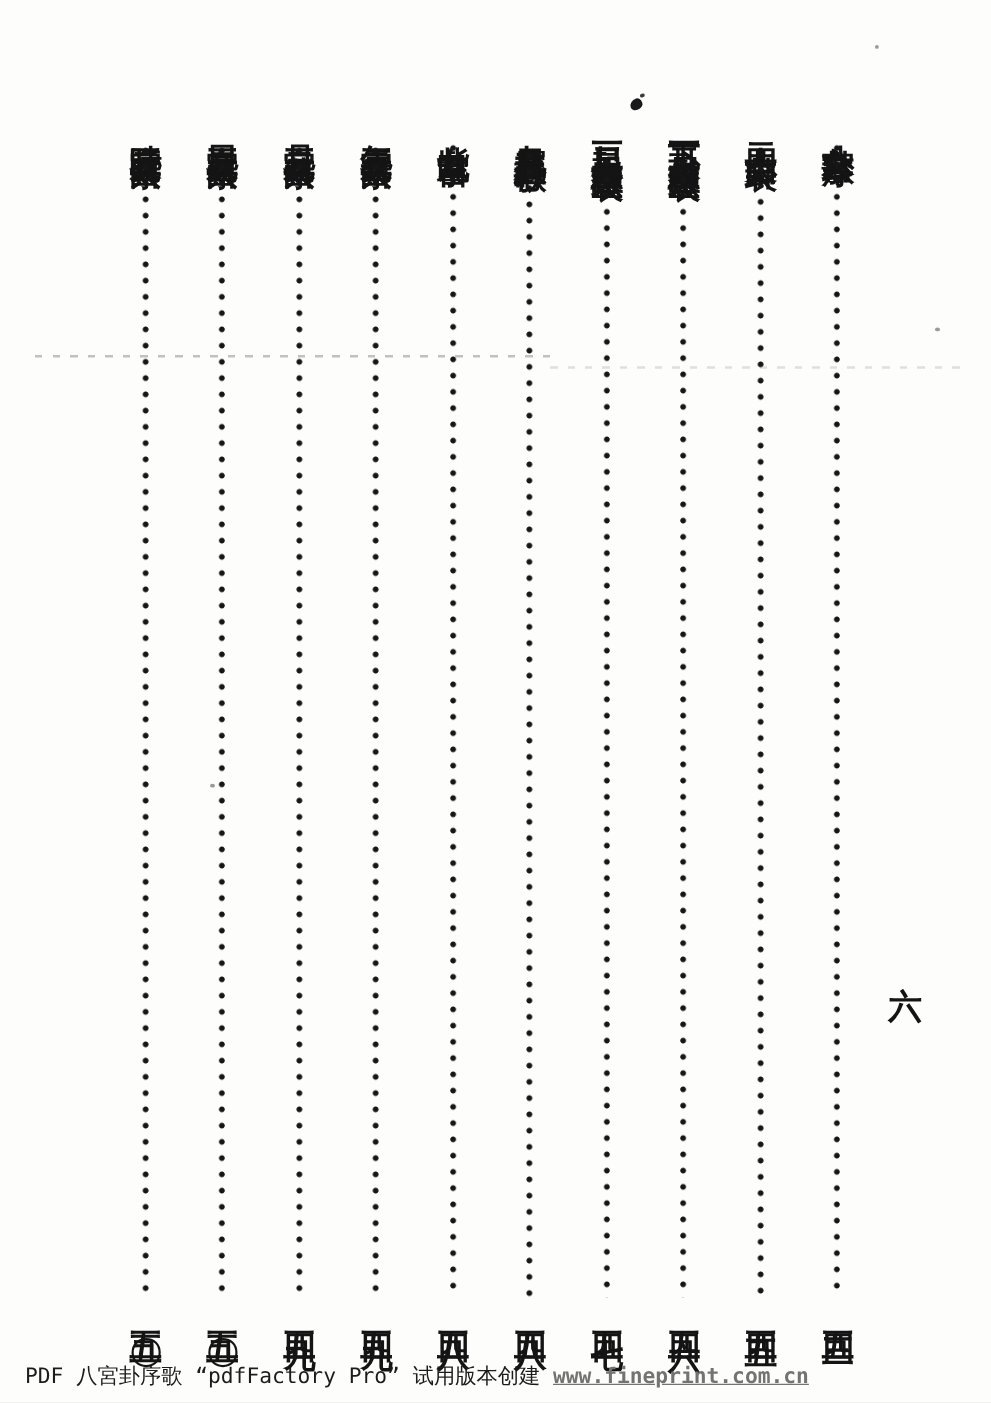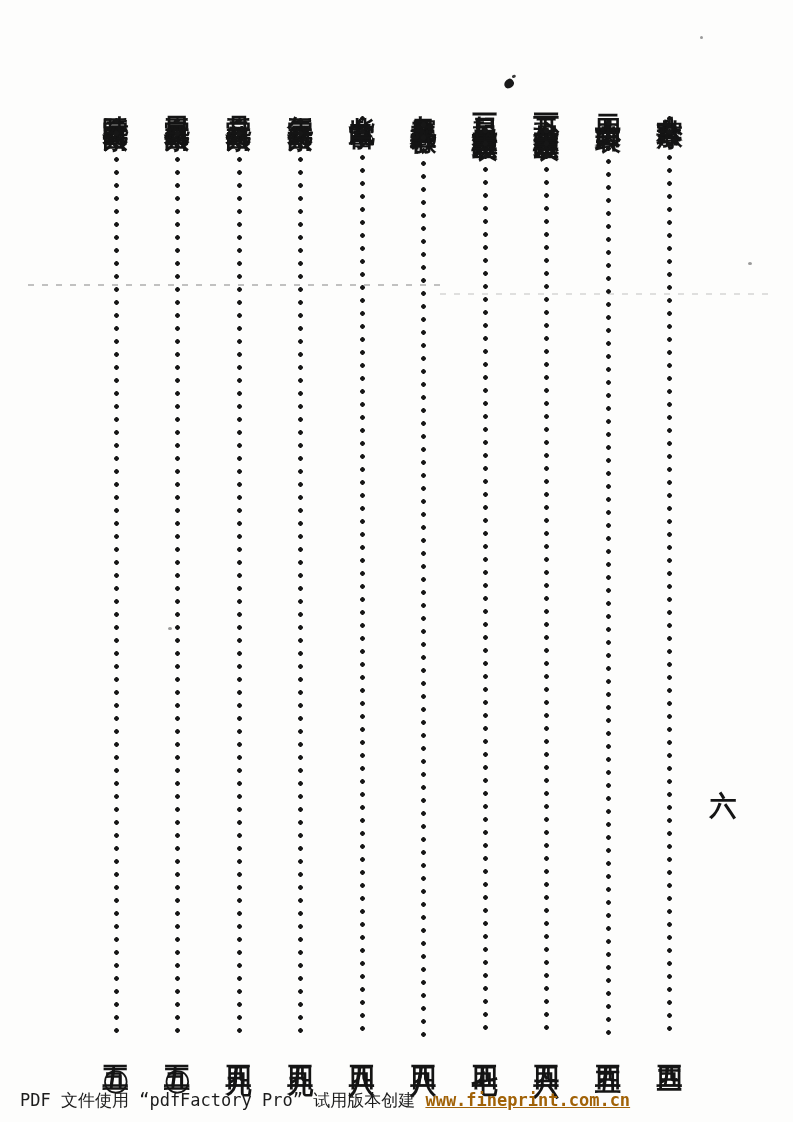--- a/index.html
+++ b/index.html
@@ -193,16 +193,16 @@
   <div class="folio">六</div>
 
   <div class="ink-blob"></div>
   <div class="scanline scanline-1"></div>
   <div class="scanline scanline-2"></div>
   <div class="speck speck-1"></div>
   <div class="speck speck-2"></div>
   <div class="speck speck-3"></div>
 
   <div class="footer">
-    <span>PDF 文件使用 “pdfFactory Pro” 试用版本创建 </span><a class="footer-link" href="#" style="color: #a16207;">www.fineprint.com.cn</a>
+    <span>PDF 八宮卦序歌 “pdfFactory Pro” 试用版本创建 </span><a class="footer-link" href="#" style="color: #737373;">www.fineprint.com.cn</a>
   </div>
 
 </div>
 
 </body></html>

